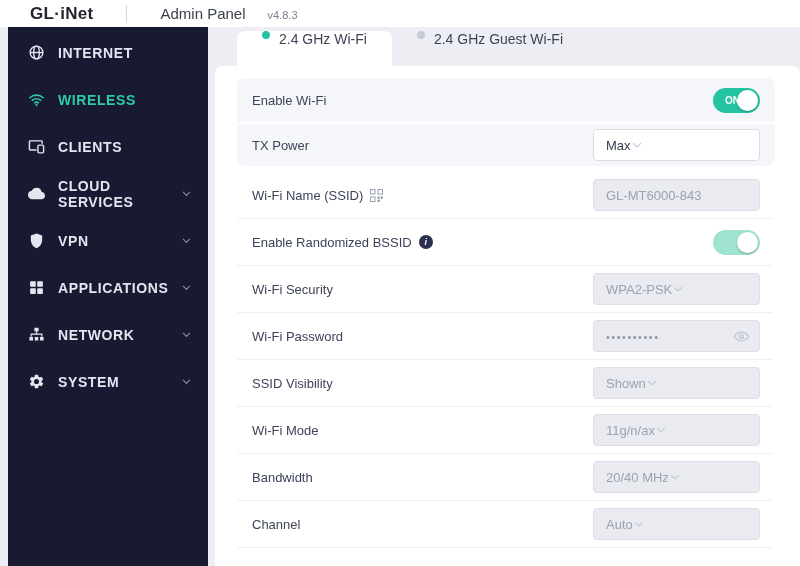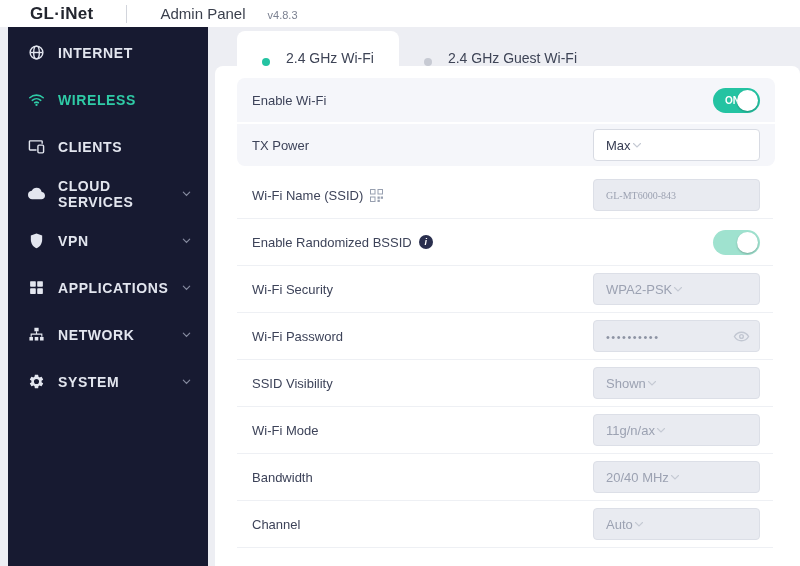--- a/index.html
+++ b/index.html
@@ -29,21 +29,21 @@
   .side-item .s-icon { width: 17px; height: 17px; margin-right: 13px; flex: 0 0 auto; display: flex; }
   .side-item .s-icon svg { width: 17px; height: 17px; }
   .side-item .s-label { flex: 1; font-size: 14px; font-weight: bold; letter-spacing: .6px; }
   .side-item .s-chev { width: 11px; height: 11px; color: #868b9f; display: flex; }
   .side-item.active { color: #2fcba6; }
 
   
   .main { position: absolute; top: 27px; left: 215px; right: 0; bottom: 0; }
   .tabbar { height: 39px; display: flex; align-items: flex-end; padding-left: 22px; }
   .tab {
-    height: 35px; display: flex; align-items: flex-end; gap: 16px;
+    height: 35px; display: flex; align-items: flex-start; gap: 9px;
     padding: 0 25px; font-size: 14px; color: #3e4456; cursor: pointer;
   }
   .tab.active { background: #ffffff; border-radius: 8px 8px 0 0; }
   .tab-dot { width: 8px; height: 8px; border-radius: 50%; background: #c7cad3; }
   .tab.active .tab-dot { background: #24c3a2; }
 
   .panel {
     position: absolute; top: 39px; left: 0; right: 0; bottom: 0;
     background: #ffffff; border-radius: 8px 8px 0 0;
   }
@@ -72,21 +72,21 @@
     padding: 0 10px 0 12px; font-size: 13px; color: #363c52;
   }
   .select { justify-content: flex-start; cursor: pointer; }
   .select .chev { width: 12px; height: 12px; color: #c5cad4; display: flex; }
   .select.disabled, .text-input.disabled {
     background: #e9ebf1; border-color: #dcdfe7; color: #9ca2b2; cursor: default;
   }
   .text-input { position: relative; }
   .text-input input {
     border: none; background: transparent; outline: none; width: 100%;
-    font-family: Liberation Serif, serif; font-size: 10px; color: inherit; padding: 0;
+    font-family: Liberation Sans, sans-serif; font-size: 13px; color: inherit; padding: 0;
   }
   .pw-dots { font-size: 11px; letter-spacing: 1.5px; color: #8d93a3; padding-top: 2px; }
   .eye { position: absolute; right: 9px; top: 7px; width: 17px; height: 17px; color: #c2c7d2; display: flex; }
 
   
   .toggle {
     width: 47px; height: 25px; border-radius: 13px; background: #24c3a2;
     position: relative; display: flex; align-items: center; cursor: pointer; flex: 0 0 auto;
   }
   .toggle .on-label { color: #ffffff; font-size: 10px; font-weight: bold; margin-left: 12px; }

